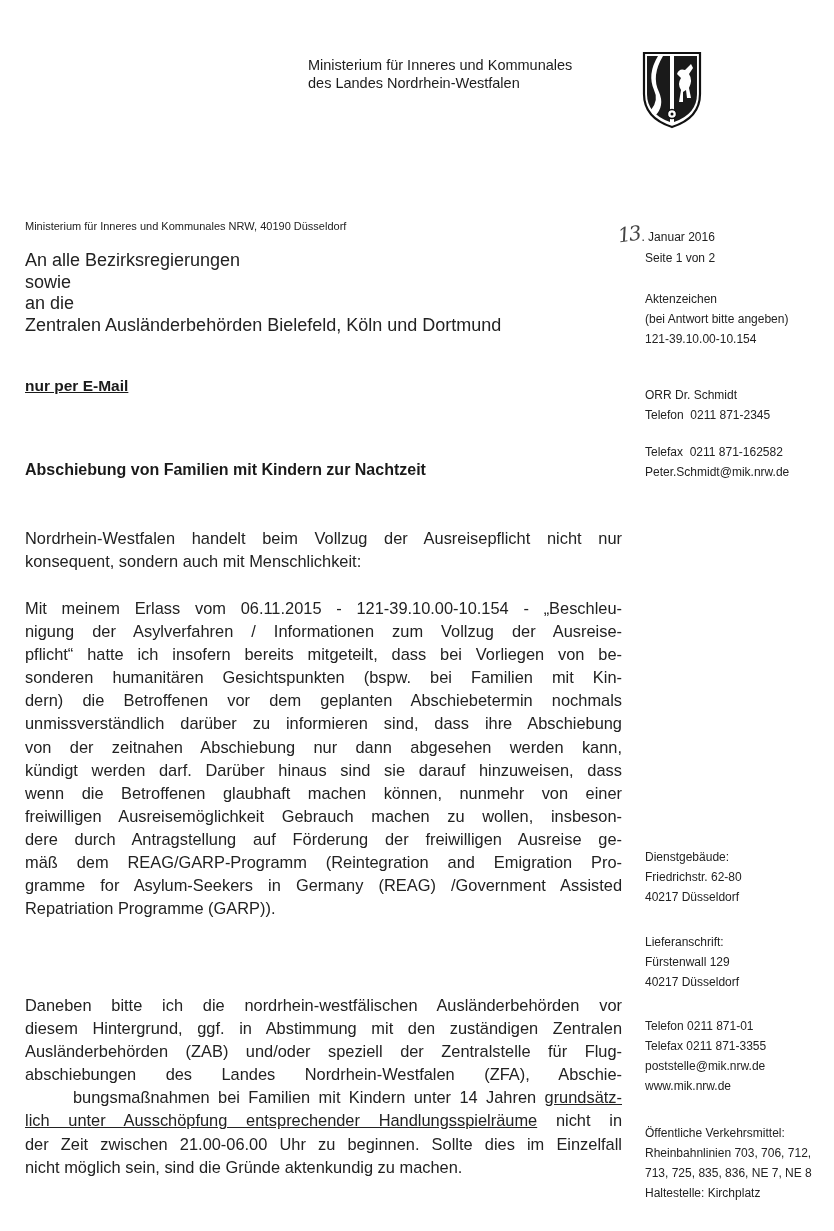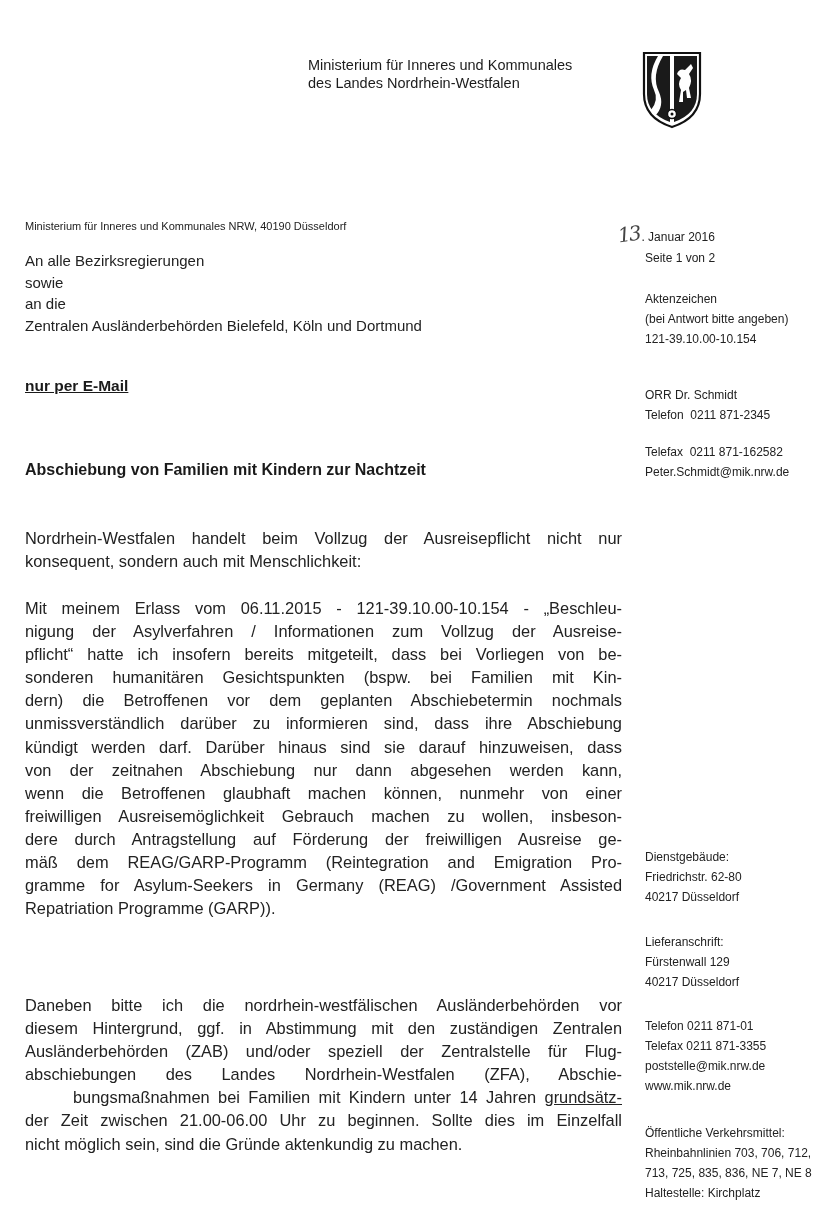--- a/index.html
+++ b/index.html
@@ -6,21 +6,21 @@
   body {
     width: 834px; height: 1231px; position: relative; overflow: hidden;
     font-family: "Liberation Sans", sans-serif; color: #1a1a1a;
   }
   .abs { position: absolute; }
   .letterhead {
     left: 308px; top: 56px; font-size: 14.5px; line-height: 18px; color: #1c1c1c;
   }
   .crest { left: 641px; top: 50px; width: 62px; height: 80px; }
   .return-address { left: 25px; top: 220px; font-size: 11px; color: #222; }
-  .recipients { left: 25px; top: 250px; font-size: 15px; line-height: 21.5px; color: #222; }
+  .recipients { left: 25px; top: 250px; font-size: 18px; line-height: 21.5px; color: #222; }
   .recipients div { white-space: nowrap; }
   .email-note {
     left: 25px; top: 377px; font-size: 15.5px; font-weight: bold; text-decoration: underline; color: #1a1a1a;
   }
   .subject { left: 25px; top: 461px; font-size: 16px; font-weight: bold; color: #1a1a1a; }
   .date-line { left: 618px; top: 222px; font-size: 12px; color: #222; white-space: nowrap; }
   .handwritten {
     font-family: "DejaVu Serif", serif; font-style: italic; font-size: 20px; color: #444;
     display: inline-block; transform: rotate(-8deg); margin-right: 2px; letter-spacing: -2px;
   }
@@ -114,31 +114,32 @@
   <span class="line last">konsequent, sondern auch mit Menschlichkeit:</span>
 </div>
 
 <div class="abs body-text" style="top:597px;">
   <span class="line">Mit meinem Erlass vom 06.11.2015 - 121-39.10.00-10.154 - „Beschleu-</span>
   <span class="line">nigung der Asylverfahren / Informationen zum Vollzug der Ausreise-</span>
   <span class="line">pflicht“ hatte ich insofern bereits mitgeteilt, dass bei Vorliegen von be-</span>
   <span class="line">sonderen humanitären Gesichtspunkten (bspw. bei Familien mit Kin-</span>
   <span class="line">dern) die Betroffenen vor dem geplanten Abschiebetermin nochmals</span>
   <span class="line">unmissverständlich darüber zu informieren sind, dass ihre Abschiebung</span>
+  <span class="line">von der zeitnahen Abschiebung nur dann abgesehen werden kann,</span>
   <span class="line">kündigt werden darf. Darüber hinaus sind sie darauf hinzuweisen, dass</span>
-  <span class="line">von der zeitnahen Abschiebung nur dann abgesehen werden kann,</span>
   <span class="line">wenn die Betroffenen glaubhaft machen können, nunmehr von einer</span>
   <span class="line">freiwilligen Ausreisemöglichkeit Gebrauch machen zu wollen, insbeson-</span>
   <span class="line">dere durch Antragstellung auf Förderung der freiwilligen Ausreise ge-</span>
   <span class="line">mäß dem REAG/GARP-Programm (Reintegration and Emigration Pro-</span>
   <span class="line">gramme for Asylum-Seekers in Germany (REAG) /Government Assisted</span>
   <span class="line last">Repatriation Programme (GARP)).</span>
 </div>
 
 <div class="abs body-text" style="top:994px;">
   <span class="line">Daneben bitte ich die nordrhein-westfälischen Ausländerbehörden vor</span>
   <span class="line">diesem Hintergrund, ggf. in Abstimmung mit den zuständigen Zentralen</span>
   <span class="line">Ausländerbehörden (ZAB) und/oder speziell der Zentralstelle für Flug-</span>
   <span class="line">abschiebungen des Landes Nordrhein-Westfalen (ZFA), Abschie-</span>
   <span class="line"><span style="white-space:pre;margin-left:48px;">bungsmaßnahmen bei Familien mit Kindern unter 14 Jahren </span><span class="u">grundsätz-</span></span>
+  <span class="line"><span class="u">lich unter Ausschöpfung entsprechender Handlungsspielräume</span><span style="white-space:pre;"> nicht in</span></span>
   <span class="line">der Zeit zwischen 21.00-06.00 Uhr zu beginnen. Sollte dies im Einzelfall</span>
   <span class="line last">nicht möglich sein, sind die Gründe aktenkundig zu machen.</span>
 </div>
 
 </body></html>

